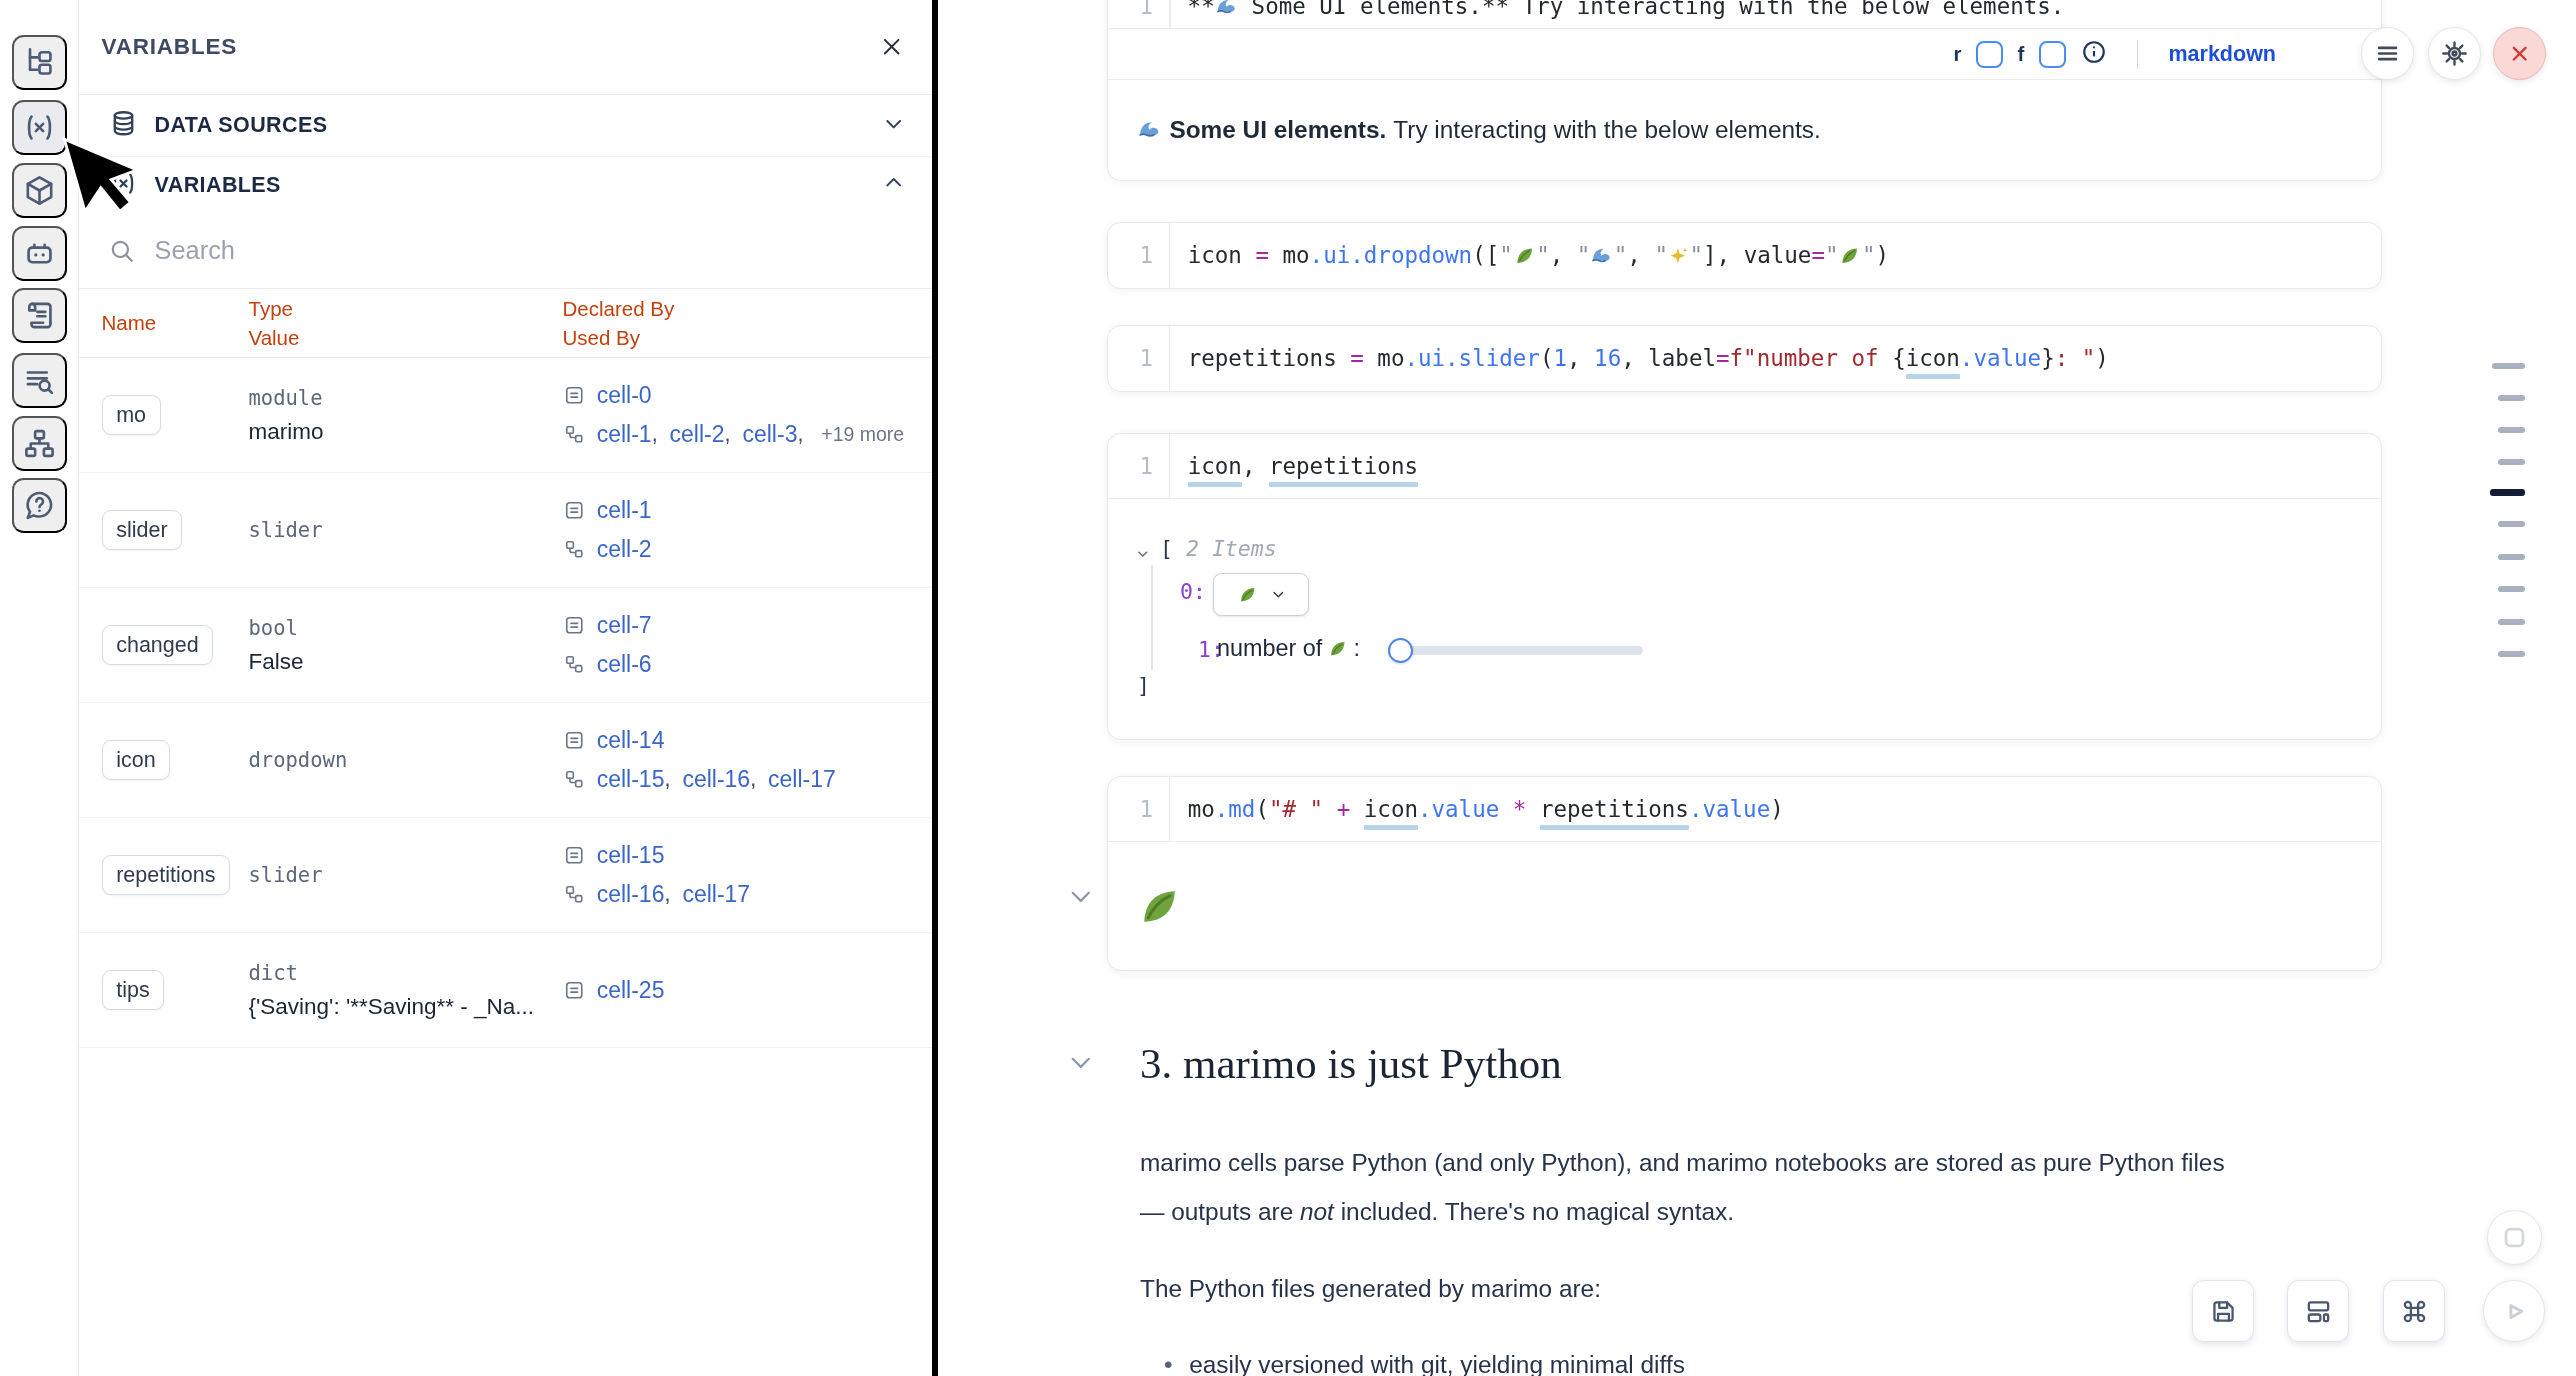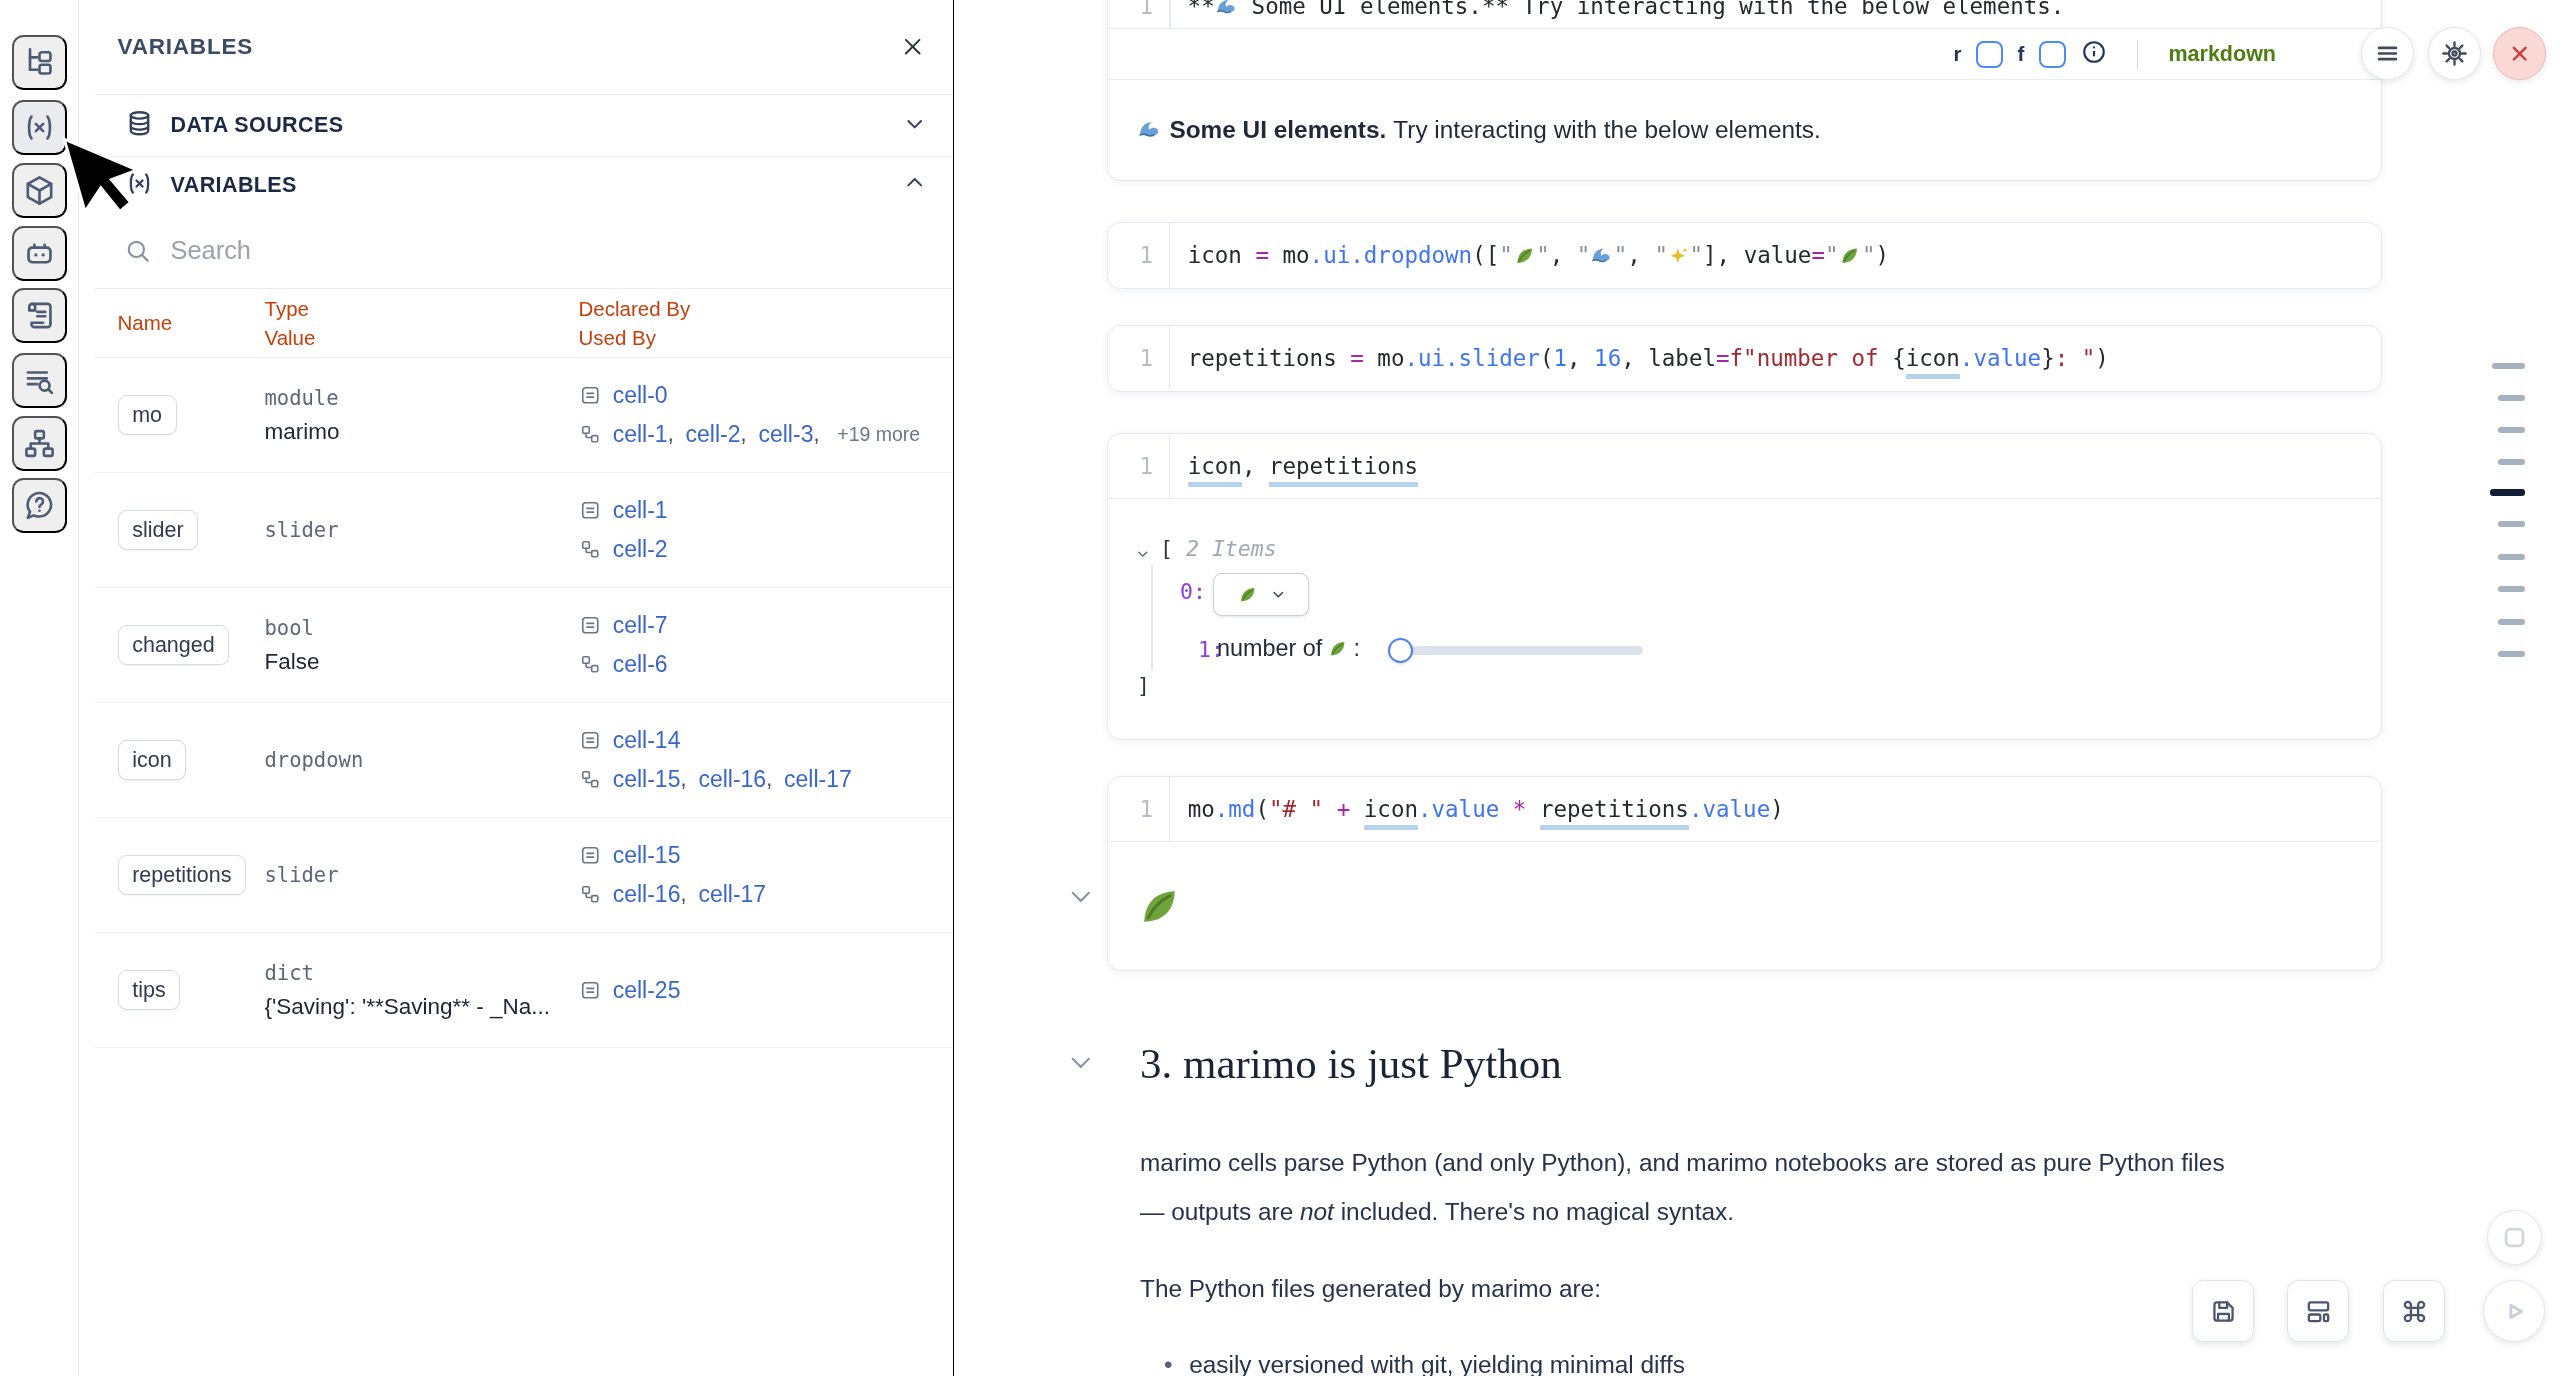--- a/index.html
+++ b/index.html
@@ -11,22 +11,22 @@
     background:#fff; border-right:1px solid #e4e7ec; z-index:5; }
   .side-btn { position:absolute; left:11.7px; width:55px; height:55px; display:flex;
     align-items:center; justify-content:center; border-radius:11.7px; color:#4d5b74; }
   .side-btn.active { background:#e9ebee; }
   .side-btn svg { width:35px; height:35px; stroke:#4d5b74; fill:none;
     stroke-width:1.8; stroke-linecap:round; stroke-linejoin:round; }
 
   .cursor { position:absolute; left:59px; top:135px; z-index:99; }
 
   
-  .panel { position:absolute; left:95px; top:0; width:859px; height:1377px;
-    background:#fff; border-right:1px solid #000000; z-index:4; }
+  .panel { position:absolute; left:79px; top:0; width:859px; height:1377px;
+    background:#fff; border-right:6px solid #000000; z-index:4; }
   .panel-header { height:95px; border-bottom:1px solid #e9edf1; display:flex;
     align-items:center; justify-content:space-between; padding:0 29px 0 22.5px; }
   .panel-title { font-size:22.5px; font-weight:bold; color:#3d4a63; letter-spacing:0.8px; }
   .icon-btn { background:none; border:none; cursor:pointer; display:flex; align-items:center; }
   .acc-row { display:flex; align-items:center; padding:0 25.4px 0 30px; gap:16.6px; }
   .acc-row.ds { height:62px; border-bottom:1px solid #eef1f4; }
   .acc-row.vars { height:56px; }
   .acc-label { font-size:21.5px; font-weight:bold; color:#1c2945; letter-spacing:0.4px; }
   .acc-chev { margin-left:auto; }
   .acc-ic svg, .acc-chev svg { stroke:#34405a; fill:none; stroke-width:1.9;
@@ -83,21 +83,21 @@
   .cell1 { top:-59px; height:240px; }
   .c1-editor { height:86px; position:relative; }
   .c1-editor .gsep { position:absolute; left:61px; top:0; bottom:0; margin:0; }
   .c1-line { position:absolute; top:51px; left:0; right:0; display:flex; align-items:center; }
   .c1-footer { height:51px; border-top:1.5px solid #e9ecf0; display:flex;
     align-items:center; justify-content:flex-end; padding-right:105px; gap:14.6px; }
   .rf-label { font-size:20.5px; color:#23375e; font-weight:bold; }
   .rf-box { width:27px; height:27px; border:2.4px solid #4b8bf4; border-radius:7.8px; }
   .info-ic svg { stroke:#23375e; fill:none; stroke-width:2; }
   .vsep { width:1.5px; height:29px; background:#d3d8e0; margin:0 15.6px; }
-  .md-label { font-size:21.5px; font-weight:bold; color:#4d7c0f; }
+  .md-label { font-size:21.5px; font-weight:bold; color:#1d4ed8; }
   .c1-output { height:100px; border-top:1.5px solid #e9ecf0; display:flex;
     align-items:center; padding-left:29px; font-size:24.4px; color:#1f2937; gap:7px; }
   .out-bold { font-weight:bold; }
 
   .cell2 { top:222px; height:67px; }
   .cell3 { top:325px; height:67px; }
   .cell4 { top:433px; height:307px; }
   .cell5 { top:776px; height:195px; }
 
   

